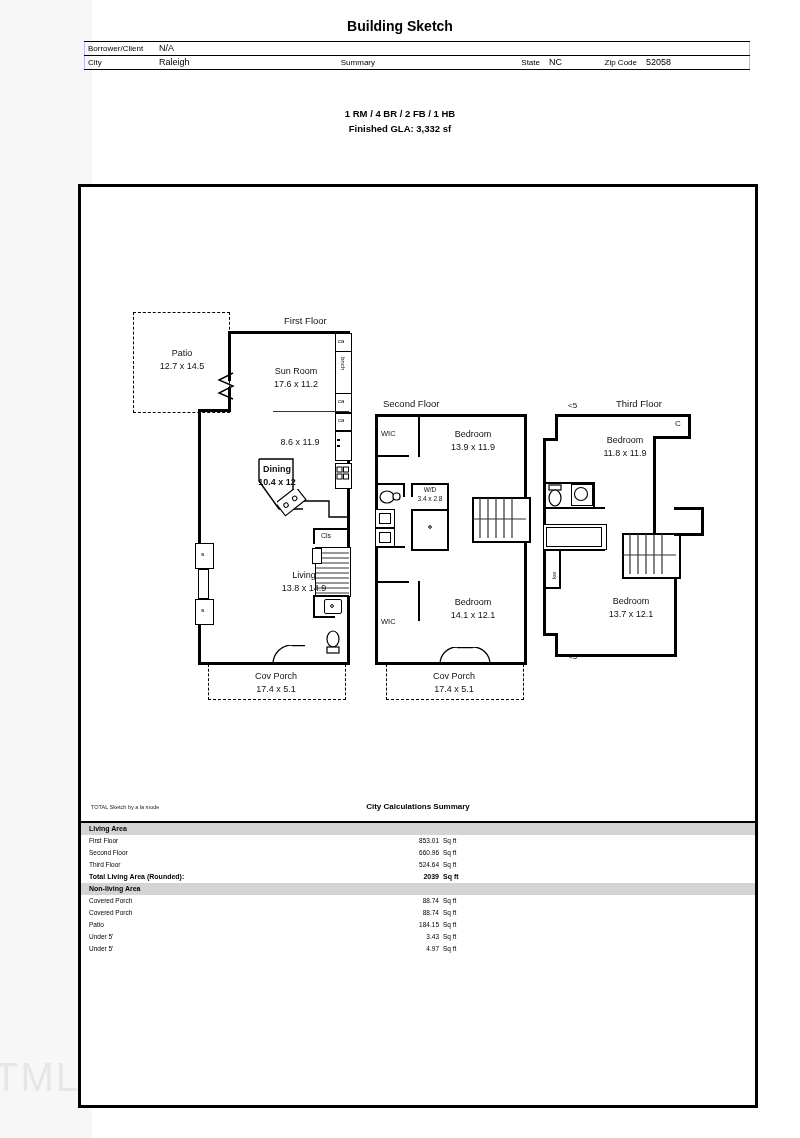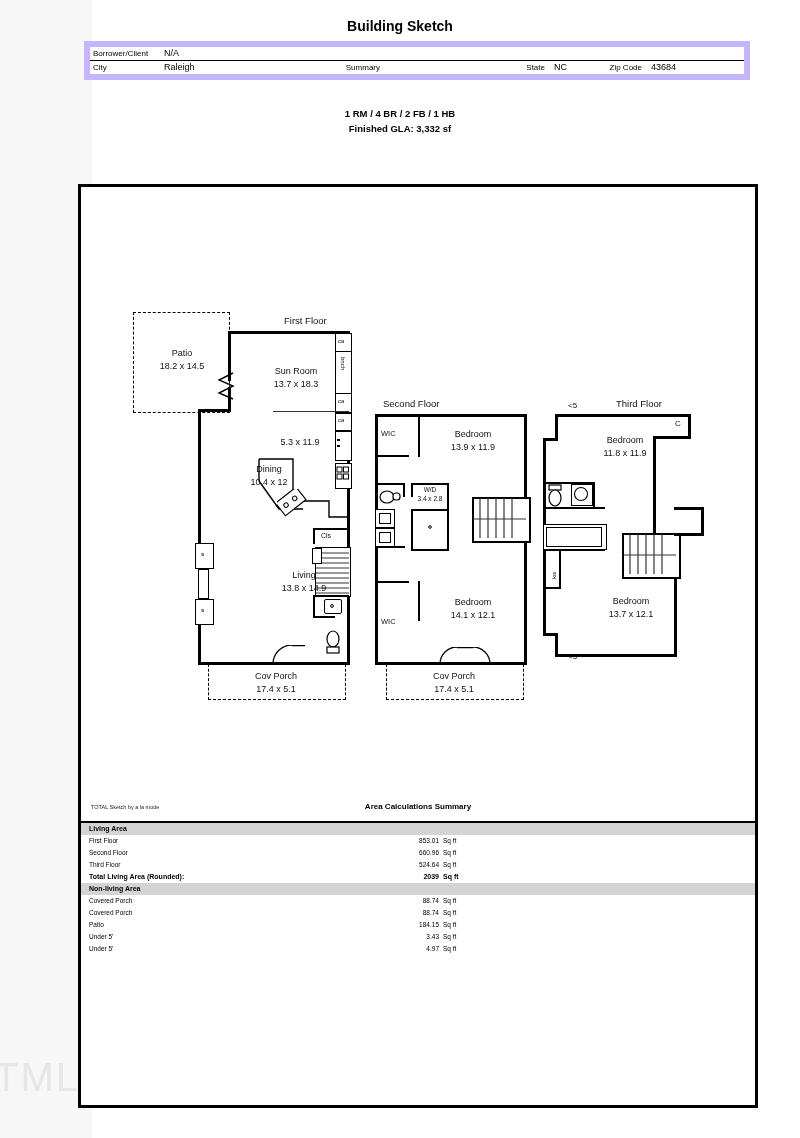--- a/index.html
+++ b/index.html
@@ -9,21 +9,21 @@
   }
   .lefthaze{position:absolute;left:0;top:0;width:92px;height:1138px;background:#f7f7f7;}
   .watermark{
     position:absolute;left:-6px;top:1055px;font-size:40px;letter-spacing:2px;
     color:#e6e6e6;font-family:"Liberation Sans", sans-serif;
   }
 
   
   .title{position:absolute;left:0;top:18px;width:800px;text-align:center;
          font-size:14px;font-weight:bold;font-family:"Liberation Sans", sans-serif;}
-  .infotable{position:absolute;left:84px;top:41px;width:666px;border:6px solid #c4b5fd;
+  .infotable{position:absolute;left:84px;top:41px;width:666px;border:1px solid #c4b5fd;
              border-collapse:collapse;font-size:8.5px;}
   .infotable td{border-top:1px solid #000;border-bottom:1px solid #000;
                 padding:1px 3px;height:11px;vertical-align:middle;line-height:11px;}
   .lbl{font-size:8px;white-space:nowrap;width:62px;}
   .val{font-size:9px;padding-left:6px !important;}
   .summary{position:absolute;left:0;top:106px;width:800px;text-align:center;
            font-size:9.5px;font-weight:bold;line-height:15px;}
 
   
   .frame{position:absolute;left:78px;top:184px;width:674px;height:918px;
@@ -73,72 +73,72 @@
     <td class="val" colspan="7">N/A</td>
   </tr>
   <tr>
     <td class="lbl">City</td>
     <td class="val" style="width:150px">Raleigh</td>
     <td class="lbl" style="width:60px;text-align:right">Summary</td>
     <td class="val" style="width:120px"></td>
     <td class="lbl" style="width:30px;text-align:right">State</td>
     <td class="val" style="width:40px">NC</td>
     <td class="lbl" style="width:42px;text-align:right">Zip Code</td>
-    <td class="val">43684</td>
+    <td class="val">52058</td>
   </tr>
 </tbody>
   </table>
 
 <div class="summary">
   <div>1 RM / 4 BR / 2 FB / 1 HB</div>
   <div>Finished GLA: 3,332 sf</div>
 </div>
 
 <div class="frame">
 <div class="inner">
 
   <div class="flabel" style="left:203px;top:128px;">First Floor</div>
 
   <div class="dash" style="left:52px;top:125px;width:95px;height:99px;"></div>
   <div class="room" style="left:62px;top:160px;width:78px;">
     <span class="nm">Patio</span>
-    <span class="dm">18.2 x 14.5</span>
+    <span class="dm">12.7 x 14.5</span>
   </div>
 
   <div class="wall" style="left:147px;top:144px;width:122px;height:3px;"></div>
   <div class="wall" style="left:266px;top:144px;width:3px;height:333px;"></div>
   <div class="wall" style="left:117px;top:222px;width:33px;height:3px;"></div>
   <div class="wall" style="left:117px;top:222px;width:3px;height:256px;"></div>
   <div class="wall" style="left:117px;top:475px;width:152px;height:3px;"></div>
   <div class="wall" style="left:147px;top:144px;width:3px;height:50px;"></div>
   <div class="wall" style="left:147px;top:200px;width:3px;height:25px;"></div>
 
   <svg style="position:absolute;left:130px;top:185px;width:24px;height:28px">
     <polyline points="22,1 8,8 22,14 8,21 22,27" fill="none" stroke="#000" stroke-width="1.4"></polyline>
   </svg>
 
   <div class="room" style="left:170px;top:178px;width:90px;">
     <span class="nm">Sun Room</span>
-    <span class="dm">13.7 x 18.3</span>
+    <span class="dm">17.6 x 11.2</span>
   </div>
 
   <div class="box" style="left:254px;top:146px;width:15px;height:18px;"></div>
   <span class="tiny" style="left:257px;top:151px;">ca</span>
   <div class="box" style="left:254px;top:164px;width:15px;height:42px;"></div>
   <span class="tiny rot" style="left:265px;top:170px;">bnch</span>
   <div class="box" style="left:254px;top:206px;width:15px;height:18px;"></div>
   <span class="tiny" style="left:257px;top:211px;">ca</span>
   <div class="box" style="left:254px;top:226px;width:15px;height:16px;"></div>
   <span class="tiny" style="left:257px;top:230px;">ca</span>
   <div class="thin" style="left:192px;top:224px;width:76px;height:1px;"></div>
 
   <div class="room" style="left:180px;top:428px;width:0;"></div>
 
   <div class="room" style="left:176px;top:249px;width:86px;">
-    <span class="dm">5.3 x 11.9</span>
+    <span class="dm">8.6 x 11.9</span>
   </div>
 
   <div class="box" style="left:254px;top:244px;width:15px;height:28px;"></div>
   <div class="thin" style="left:256px;top:252px;width:3px;height:2px;background:#000"></div>
   <div class="thin" style="left:256px;top:258px;width:3px;height:2px;background:#000"></div>
   <div class="box" style="left:254px;top:276px;width:15px;height:24px;"></div>
   <svg style="position:absolute;left:255px;top:278px;width:14px;height:21px">
     <rect x="1" y="2" width="5" height="5" fill="none" stroke="#000"></rect>
         <rect x="7.5" y="2" width="5" height="5" fill="none" stroke="#000"></rect>
     <rect x="1" y="9" width="5" height="5" fill="none" stroke="#000"></rect>
@@ -150,21 +150,21 @@
     <polyline points="2,2 2,24 22,52 46,52" fill="none" stroke="#000" stroke-width="1.4"></polyline>
   </svg>
   <svg style="position:absolute;left:196px;top:302px;width:30px;height:28px;">
     <g transform="rotate(-38 15 14)">
       <rect x="2" y="4" width="26" height="16" fill="#fff" stroke="#000" stroke-width="1.2"></rect>
       <circle cx="9" cy="12" r="2.2" fill="none" stroke="#000"></circle>
       <circle cx="20" cy="12" r="2.2" fill="none" stroke="#000"></circle>
     </g>
   </svg>
 
-  <div class="room" style="left:148px;top:276px;width:80px;">
+  <div class="room" style="left:156px;top:276px;width:80px;font-weight:bold;">
     <span class="nm">Dining</span>
     <span class="dm">10.4 x 12</span>
   </div>
 
   <div class="thin" style="left:232px;top:341px;width:36px;height:1.5px;background:#000"></div>
   <div class="thin" style="left:232px;top:341px;width:1.5px;height:16px;background:#000"></div>
   <span class="tiny" style="left:240px;top:345px;font-size:7px;">Cls</span>
 
   <div class="box" style="left:234px;top:360px;width:34px;height:48px;border:1.5px solid #000;"></div>
   <svg style="position:absolute;left:235px;top:361px;width:33px;height:47px">
@@ -342,21 +342,21 @@
   <div class="wall" style="left:620px;top:320px;width:3px;height:28px;"></div>
   <div class="wall" style="left:593px;top:346px;width:30px;height:3px;"></div>
 
   <div class="room" style="left:500px;top:408px;width:100px;">
     <span class="nm">Bedroom</span>
     <span class="dm">13.7 x 12.1</span>
   </div>
 
   <div class="areahdrbar"></div>
   <div class="atotal">TOTAL Sketch by a la mode</div>
-  <div class="ahead">Area Calculations Summary</div>
+  <div class="ahead">City Calculations Summary</div>
 
   <table class="areatable">
     <tbody>
           <tr class="sec">
       <td class="c1" colspan="3">Living Area</td>
     </tr>
     <tr>
       <td class="c1">First Floor</td>
       <td class="c2">853.01</td>
       <td class="c3">Sq ft</td>

